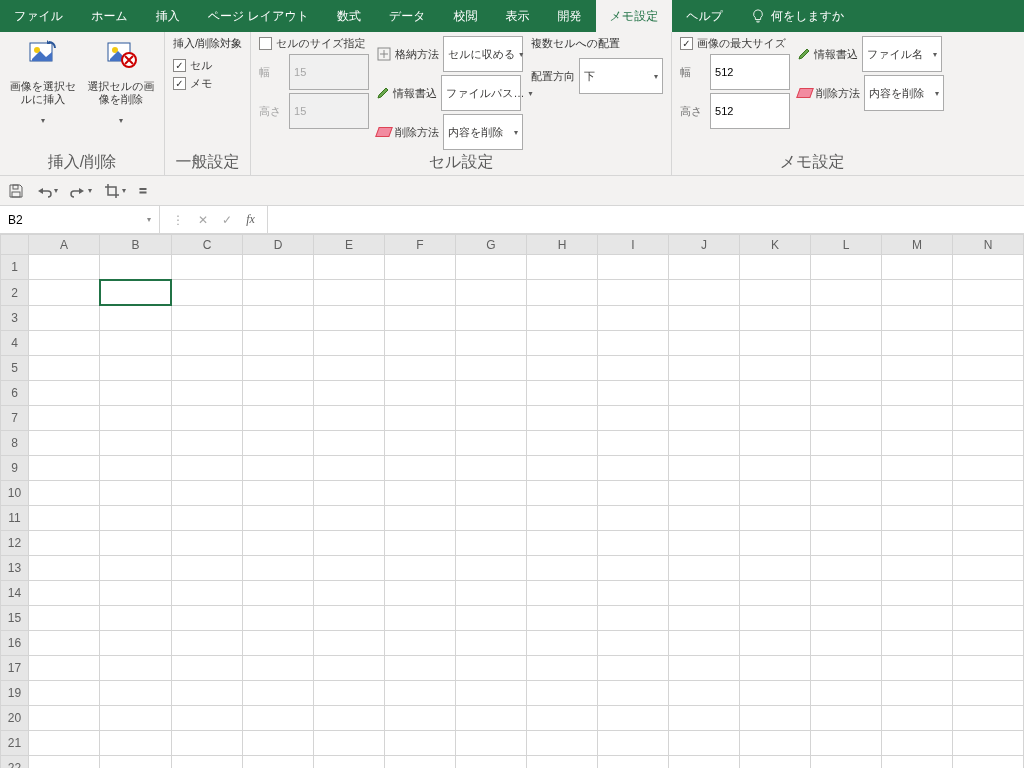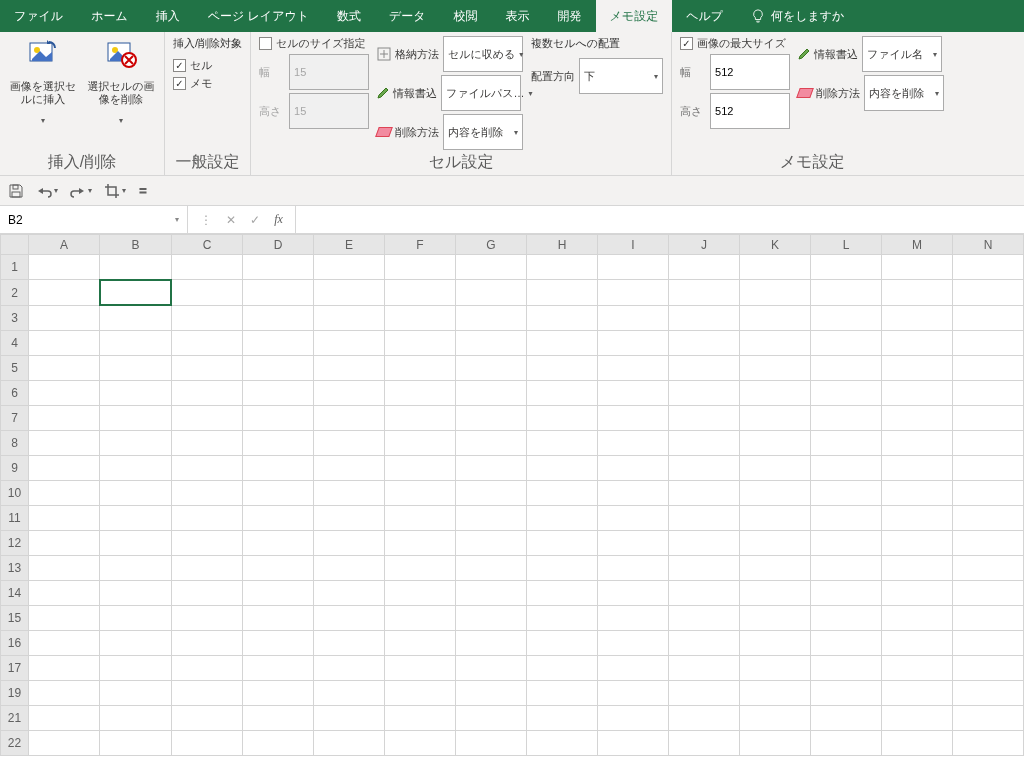--- a/index.html
+++ b/index.html
@@ -46,21 +46,21 @@
 .section-head { font-size: 11px; color: #333; margin-bottom: 4px; }
 
 
 .qat { height: 30px; background: #f3f2f1; border-bottom: 1px solid #d6d6d6; display: flex; align-items: center; gap: 12px; padding: 0 8px; color: #616161; font-size: 13px; }
 .qat .qbtn { cursor: pointer; display: inline-flex; align-items: center; }
 .qat svg { width: 16px; height: 16px; }
 .qat .dd-caret { font-size: 8px; margin-left: 2px; }
 
 
 .fbar { height: 28px; border-bottom: 1px solid #d6d6d6; display: flex; align-items: stretch; font-size: 12px; }
-.namebox { width: 188px; border-right: 1px solid #d6d6d6; display: flex; align-items: center; padding: 0 8px; justify-content: space-between; }
+.namebox { width: 160px; border-right: 1px solid #d6d6d6; display: flex; align-items: center; padding: 0 8px; justify-content: space-between; }
 .fx-controls { display: flex; align-items: center; gap: 14px; padding: 0 12px; border-right: 1px solid #d6d6d6; color: #a6a6a6; }
 .fx-controls .fx { font-style: italic; font-family: "Cambria Math", serif; color: #616161; text-align: right; }
 .formula-input { flex: 1; padding: 0 6px; display: flex; align-items: center; }
 
 
 .grid-wrap { position: relative; }
 .grid { border-collapse: collapse; table-layout: fixed; }
 .grid th, .grid td { border: 1px solid #d4d4d4; font-size: 12px; font-weight: 400; }
 .grid thead th { background: #e6e6e6; height: 20px; color: #616161; }
 .grid thead th.corner { background: #e6e6e6; width: 28px; }
@@ -625,20 +625,37 @@
           <td></td>
           <td></td>
           <td></td>
           <td></td>
           <td></td>
           <td></td>
           <td></td>
           <td></td>
         </tr>
         <tr>
+          <th>20</th>
+          <td></td>
+          <td></td>
+          <td></td>
+          <td></td>
+          <td></td>
+          <td></td>
+          <td></td>
+          <td></td>
+          <td></td>
+          <td></td>
+          <td></td>
+          <td></td>
+          <td></td>
+          <td></td>
+        </tr>
+        <tr>
           <th>21</th>
           <td></td>
           <td></td>
           <td></td>
           <td></td>
           <td></td>
           <td></td>
           <td></td>
           <td></td>
           <td></td>

